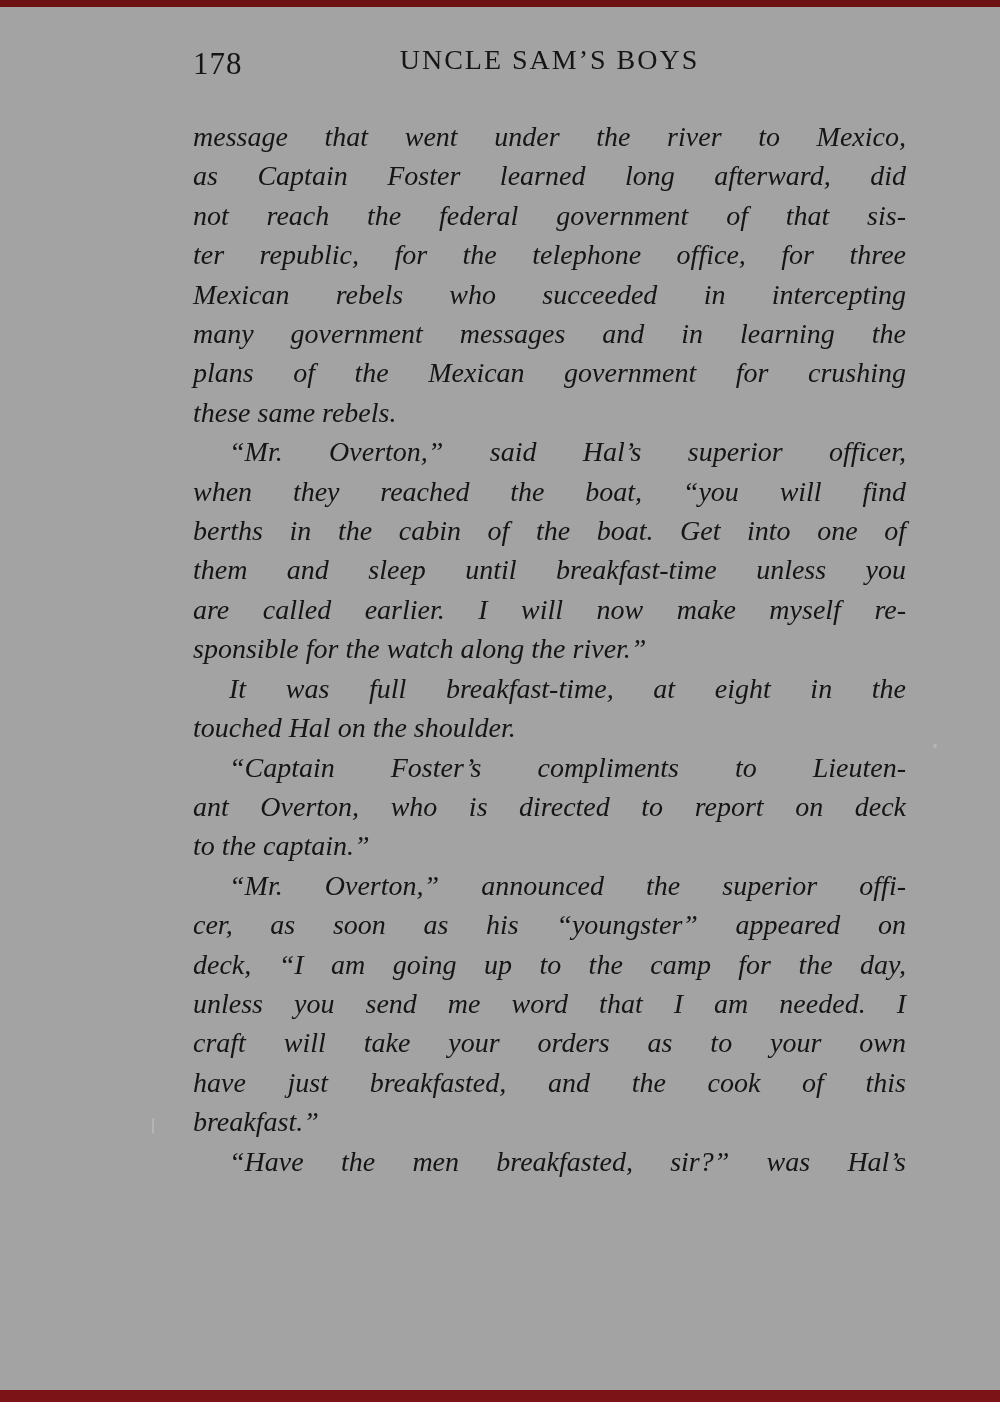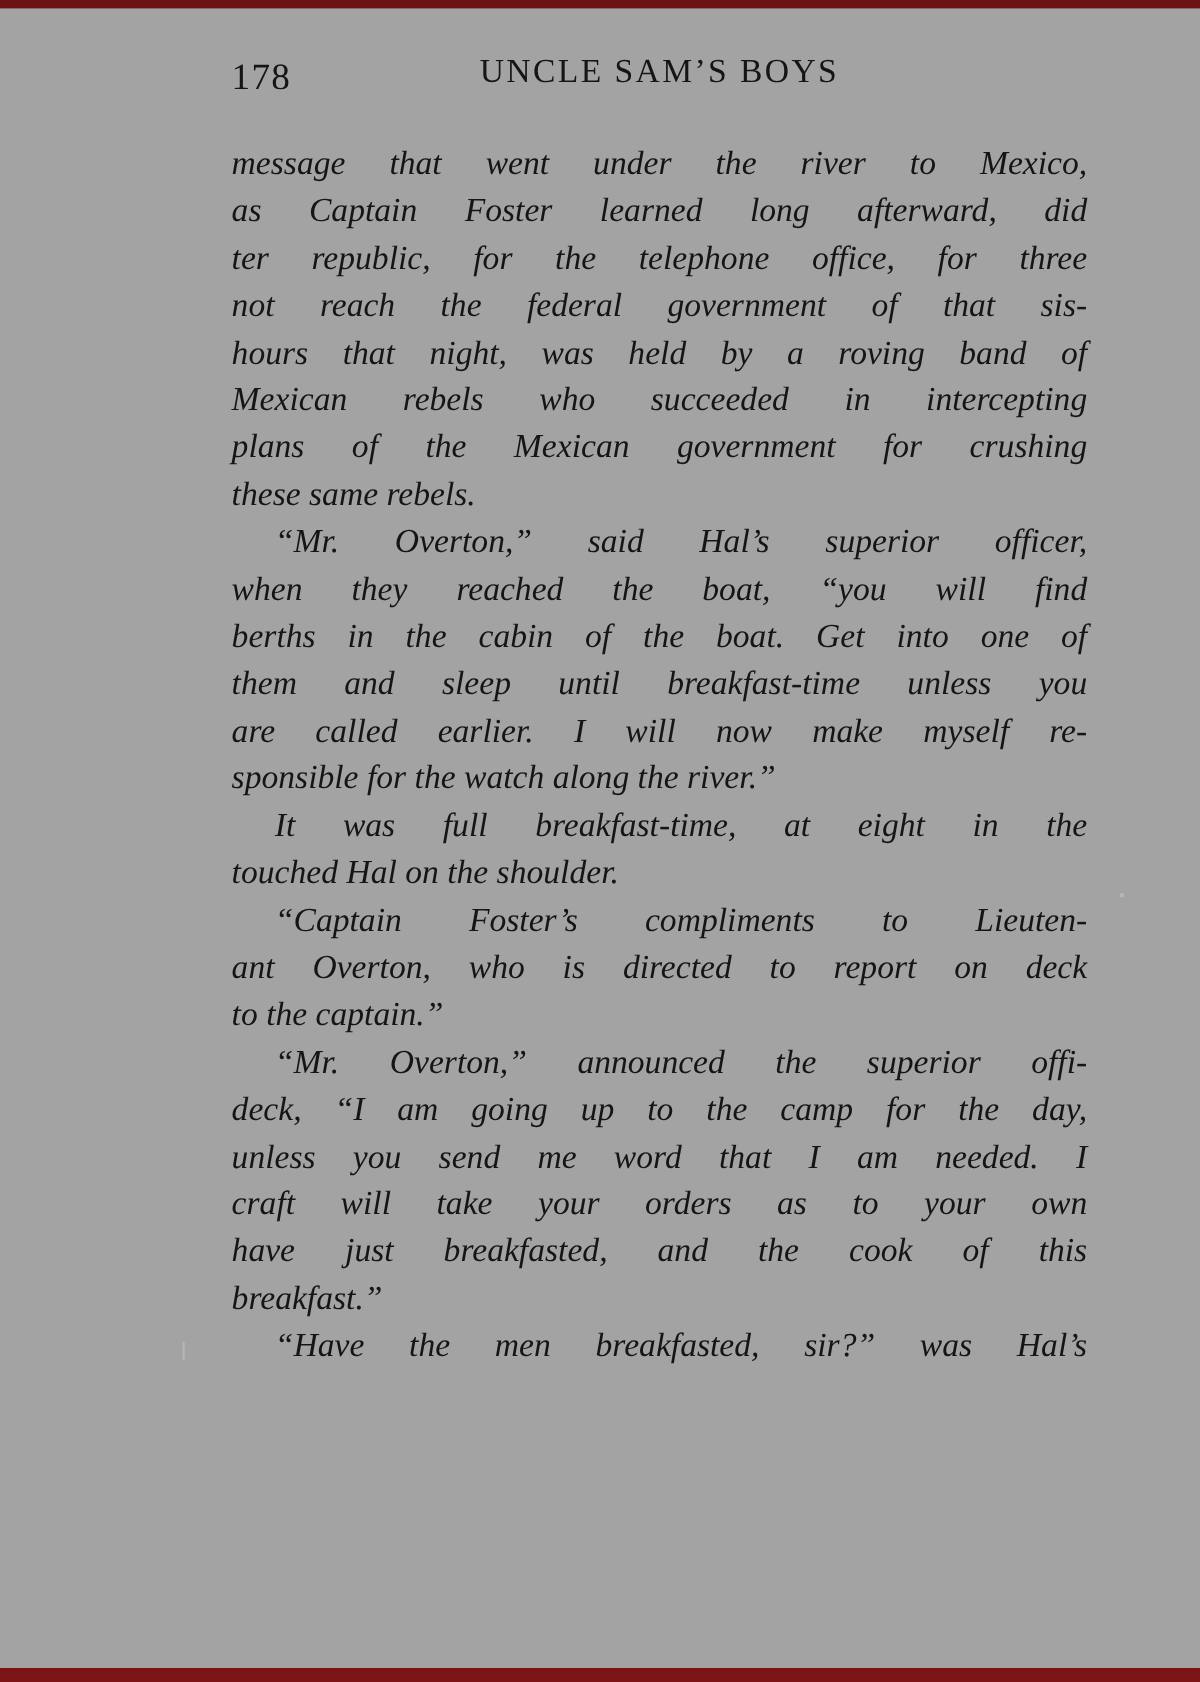--- a/index.html
+++ b/index.html
@@ -80,24 +80,24 @@
 
   <div class="header-row">
     <span class="page-number">178</span>
     <span class="header-title">UNCLE SAM’S BOYS</span>
   </div>
 
   <div class="body-text">
       <div class="para">
         <div class="line">message that went under the river to Mexico,</div>
         <div class="line">as Captain Foster learned long afterward, did</div>
+        <div class="line">not reach the federal government of that sis-</div>
         <div class="line">ter republic, for the telephone office, for three</div>
-        <div class="line">not reach the federal government of that sis-</div>
-        <div class="line">hours that night, was held by a roving band of</div>
         <div class="line">Mexican rebels who succeeded in intercepting</div>
+        <div class="line">many government messages and in learning the</div>
         <div class="line">plans of the Mexican government for crushing</div>
         <div class="line last">these same rebels.</div>
       </div>
       <div class="para">
         <div class="line indent">“Mr. Overton,” said Hal’s superior officer,</div>
         <div class="line">when they reached the boat, “you will find</div>
         <div class="line">berths in the cabin of the boat.  Get into one of</div>
         <div class="line">them and sleep until breakfast-time unless you</div>
         <div class="line">are called earlier.  I will now make myself re-</div>
         <div class="line last">sponsible for the watch along the river.”</div>
@@ -106,20 +106,21 @@
         <div class="line indent">It was full breakfast-time, at eight in the</div>
         <div class="line last">touched Hal on the shoulder.</div>
       </div>
       <div class="para">
         <div class="line indent">“Captain Foster’s compliments to Lieuten-</div>
         <div class="line">ant Overton, who is directed to report on deck</div>
         <div class="line last">to the captain.”</div>
       </div>
       <div class="para">
         <div class="line indent">“Mr. Overton,” announced the superior offi-</div>
+        <div class="line">cer, as soon as his “youngster” appeared on</div>
         <div class="line">deck, “I am going up to the camp for the day,</div>
         <div class="line">unless you send me word that I am needed.  I</div>
         <div class="line">craft will take your orders as to your own</div>
         <div class="line">have just breakfasted, and the cook of this</div>
         <div class="line last">breakfast.”</div>
       </div>
       <div class="para">
         <div class="line indent">“Have the men breakfasted, sir?” was Hal’s</div>
       </div>
     </div>

